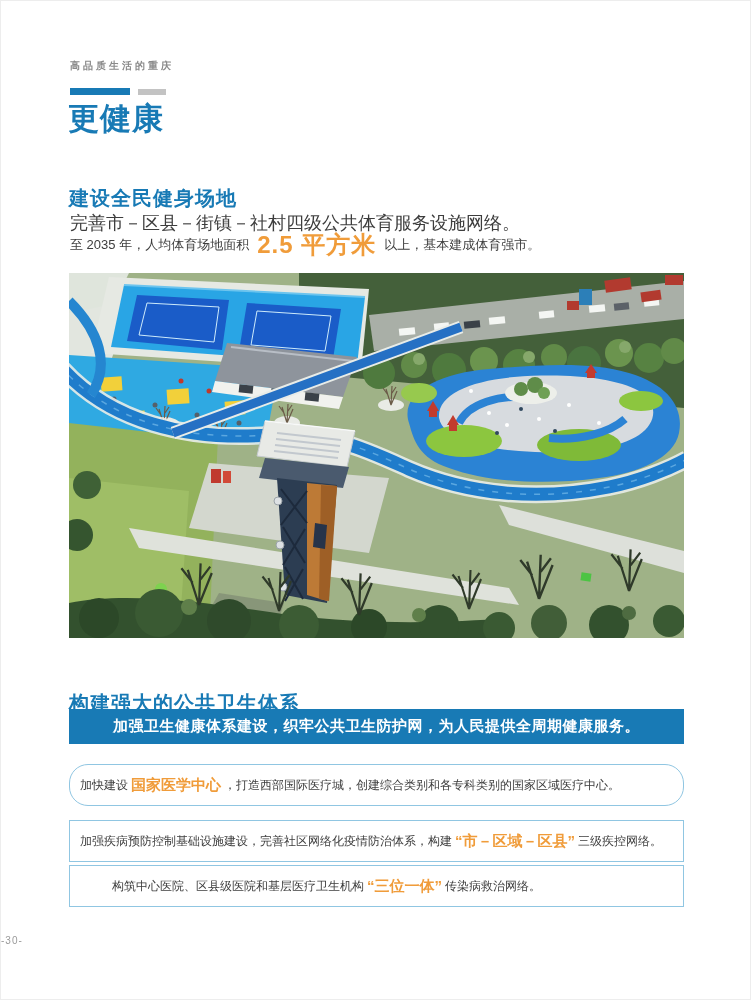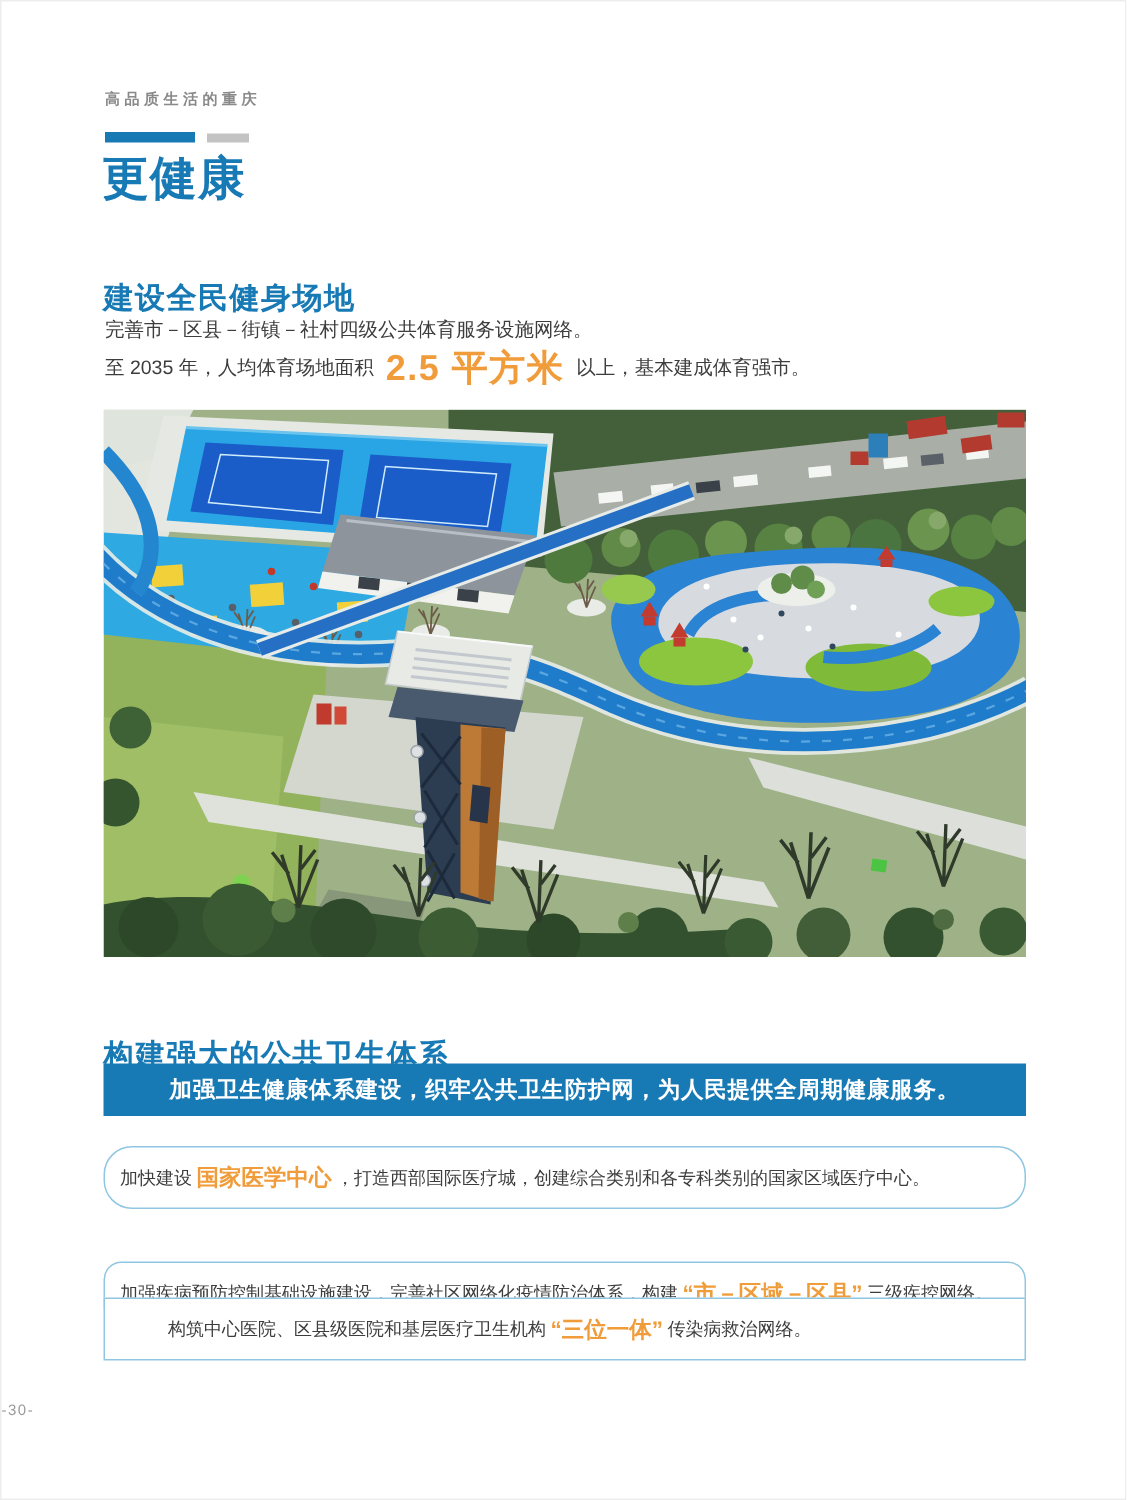--- a/index.html
+++ b/index.html
@@ -15,36 +15,36 @@
   .bars{position:absolute;left:69px;top:87px;display:flex;gap:8px;align-items:center;}
   .bar-blue{width:60px;height:7px;background:var(--primary-blue,#187AB5);}
   .bar-gray{width:28px;height:6px;background:#c3c3c3;}
   .h1{
     position:absolute;left:67px;top:97px;font-size:31px;font-weight:bold;
     color:var(--primary-blue,#187AB5);letter-spacing:1px;
   }
   .h2{position:absolute;left:68px;font-size:20px;font-weight:bold;color:var(--primary-blue,#187AB5);letter-spacing:1px;margin-top:24px;}
   .h2-fitness{top:160px;}
   .h2-health{top:665px;}
-  .p1{position:absolute;left:69px;top:210px;font-size:13px;color:#3d3d3d;}
+  .p1{position:absolute;left:69px;top:210px;font-size:18px;color:#3d3d3d;}
   .p2{position:absolute;left:69px;top:228px;font-size:13px;color:#3d3d3d;display:flex;align-items:center;height:32px;}
   .metric{font-size:24px;font-weight:bold;color:var(--accent-orange,#F09C3A);margin:0 8px;letter-spacing:1px;white-space:nowrap;}
   .photo{position:absolute;left:68px;top:272px;width:615px;height:365px;overflow:hidden;}
   .banner{
     position:absolute;left:68px;top:708px;width:615px;height:35px;
     background:var(--primary-blue,#187AB5);color:#ffffff;font-size:15px;font-weight:bold;
     display:flex;align-items:center;justify-content:center;letter-spacing:.5px;overflow:hidden;white-space:nowrap;
   }
   .info-box{
     position:absolute;left:68px;width:615px;height:42px;box-sizing:border-box;
     border:1px solid var(--box-border,#90C6E2);background:#fff;padding:0 10px;
     display:flex;align-items:center;font-size:12px;color:#3d3d3d;white-space:nowrap;overflow:hidden;
   }
   .box1{top:763px;border-radius:19px;}
-  .box2{top:840px;border-radius:12px;}
+  .box2{top:819px;}
   .box3{top:864px;padding-left:42px;}
   .hl{color:var(--accent-orange,#F09C3A);font-weight:bold;font-size:15px;margin:0 3px;white-space:nowrap;}
   .pagenum{
     position:absolute;top:934px;left:0;width:100%;text-align:left;
     font-size:10px;color:#9a9a9a;letter-spacing:1px;
   }
 </style>
 </head>
 <body>
 

